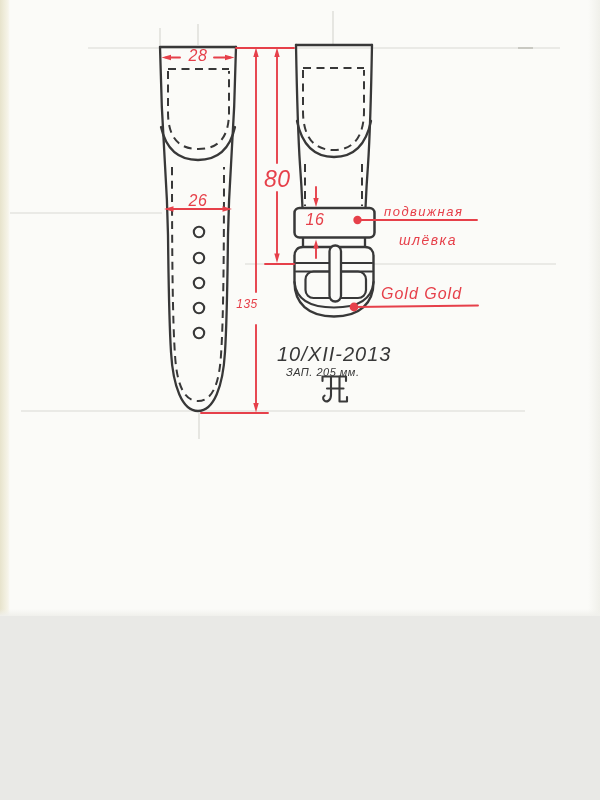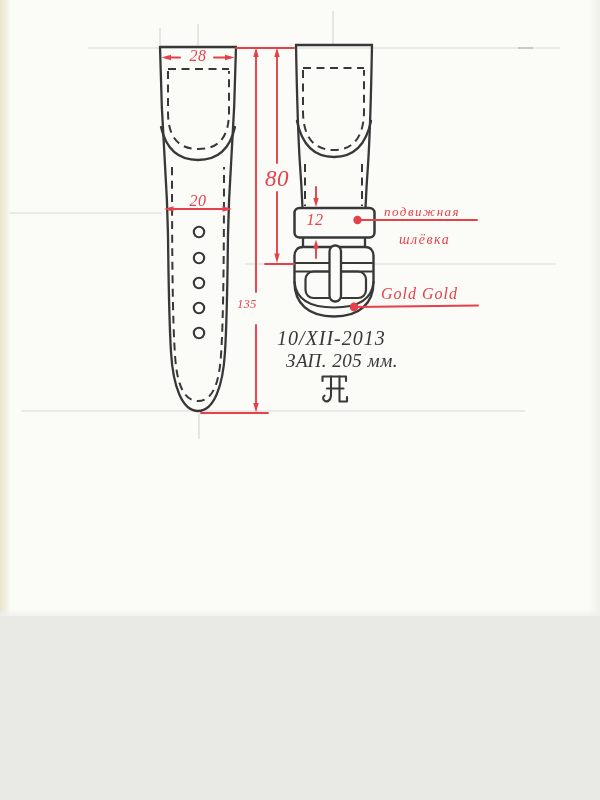--- a/index.html
+++ b/index.html
@@ -1,47 +1,47 @@
 <!DOCTYPE html>
 <html><head>
 <meta charset="utf-8">
 <style>
   html,body{margin:0;padding:0;background:#e9e9e6;}
   .sheet{
     position:relative;width:600px;height:616px;overflow:hidden;
     background:#fbfbf8;
-    font-family:Liberation Serif, serif;
+    font-family:Liberation Sans, sans-serif;
   }
   .edge-left{
     position:absolute;left:0;top:0;width:10px;height:800px;
     background:linear-gradient(90deg,#e7e3cc 0%,#efecda 40%,#f6f4e9 80%,rgba(251,251,248,0) 100%);
   }
   .edge-right{
     position:absolute;right:0;top:0;width:12px;height:800px;
     background:linear-gradient(270deg,#f0f0ea 0%,rgba(251,251,248,0) 100%);
   }
   .edge-bottom{
     position:absolute;left:0;bottom:0;width:600px;height:7px;
     background:linear-gradient(0deg,#f0f0ec 0%,rgba(251,251,248,0) 100%);
   }
   svg.art{position:absolute;left:0;top:0;}
   .lbl{position:absolute;white-space:nowrap;}
   .red{color:#e6404a;font-style:italic;}
-  .ink{color:#383838;font-style:italic;}
+  .ink{color:#383838;font-style:italic;margin-top:16px;}
   .dim{font-size:16px;text-align:center;letter-spacing:0.5px;}
   .dim-28{left:180px;top:47px;width:36px;}
   .dim-26{left:180px;top:192px;width:36px;}
   .dim-80{left:264px;top:166px;width:26px;font-size:23px;}
   .dim-12{left:302px;top:211px;width:26px;}
   .dim-135{left:228px;top:297px;width:38px;font-size:12px;}
   .keeper-l1{left:384px;top:204px;font-size:13px;letter-spacing:1.5px;}
   .keeper-l2{left:399px;top:232px;font-size:14px;letter-spacing:1.5px;}
   .rosegold{left:381px;top:285px;font-size:16px;letter-spacing:1px;}
   .date{left:277px;top:327px;font-size:20px;letter-spacing:1px;}
-  .spec{left:286px;top:350px;font-size:19px;letter-spacing:0.5px;}
+  .spec{left:286px;top:350px;font-size:11px;letter-spacing:0.5px;}
 </style>
 </head>
 <body>
 
 <div class="sheet">
   <div class="edge-left"></div>
   <div class="edge-right"></div>
   <div class="edge-bottom"></div>
 
   <svg class="art" width="600" height="800" viewBox="0 0 600 800">
@@ -145,23 +145,23 @@
     <g stroke="#3a3a3a" stroke-width="2.1" fill="none" stroke-linecap="round" stroke-linejoin="round">
       <path d="M322.5,381 L322.5,376.5 L346,376.5 L346,381"></path>
       <path d="M331,376.5 V395 C331,401 326.5,402.5 324.3,400.5
                C322.6,399 322.8,396.4 324.6,395.6"></path>
       <path d="M339.5,376.5 V401.5 H347 V397"></path>
       <path d="M327,388.5 H343.5"></path>
     </g>
   </svg>
 
   <span class="lbl red dim dim-28">28</span>
-  <span class="lbl red dim dim-26">20</span>
+  <span class="lbl red dim dim-26">26</span>
   <span class="lbl red dim dim-80">80</span>
-  <span class="lbl red dim dim-12">12</span>
+  <span class="lbl red dim dim-12">16</span>
   <span class="lbl red dim dim-135">135</span>
 
   <span class="lbl red keeper-l1">подвижная</span>
   <span class="lbl red keeper-l2">шлёвка</span>
   <span class="lbl red rosegold">Gold Gold</span>
 
   <span class="lbl ink date">10/XII-2013</span>
   <span class="lbl ink spec">ЗАП. 205 мм.</span>
 </div>
 

